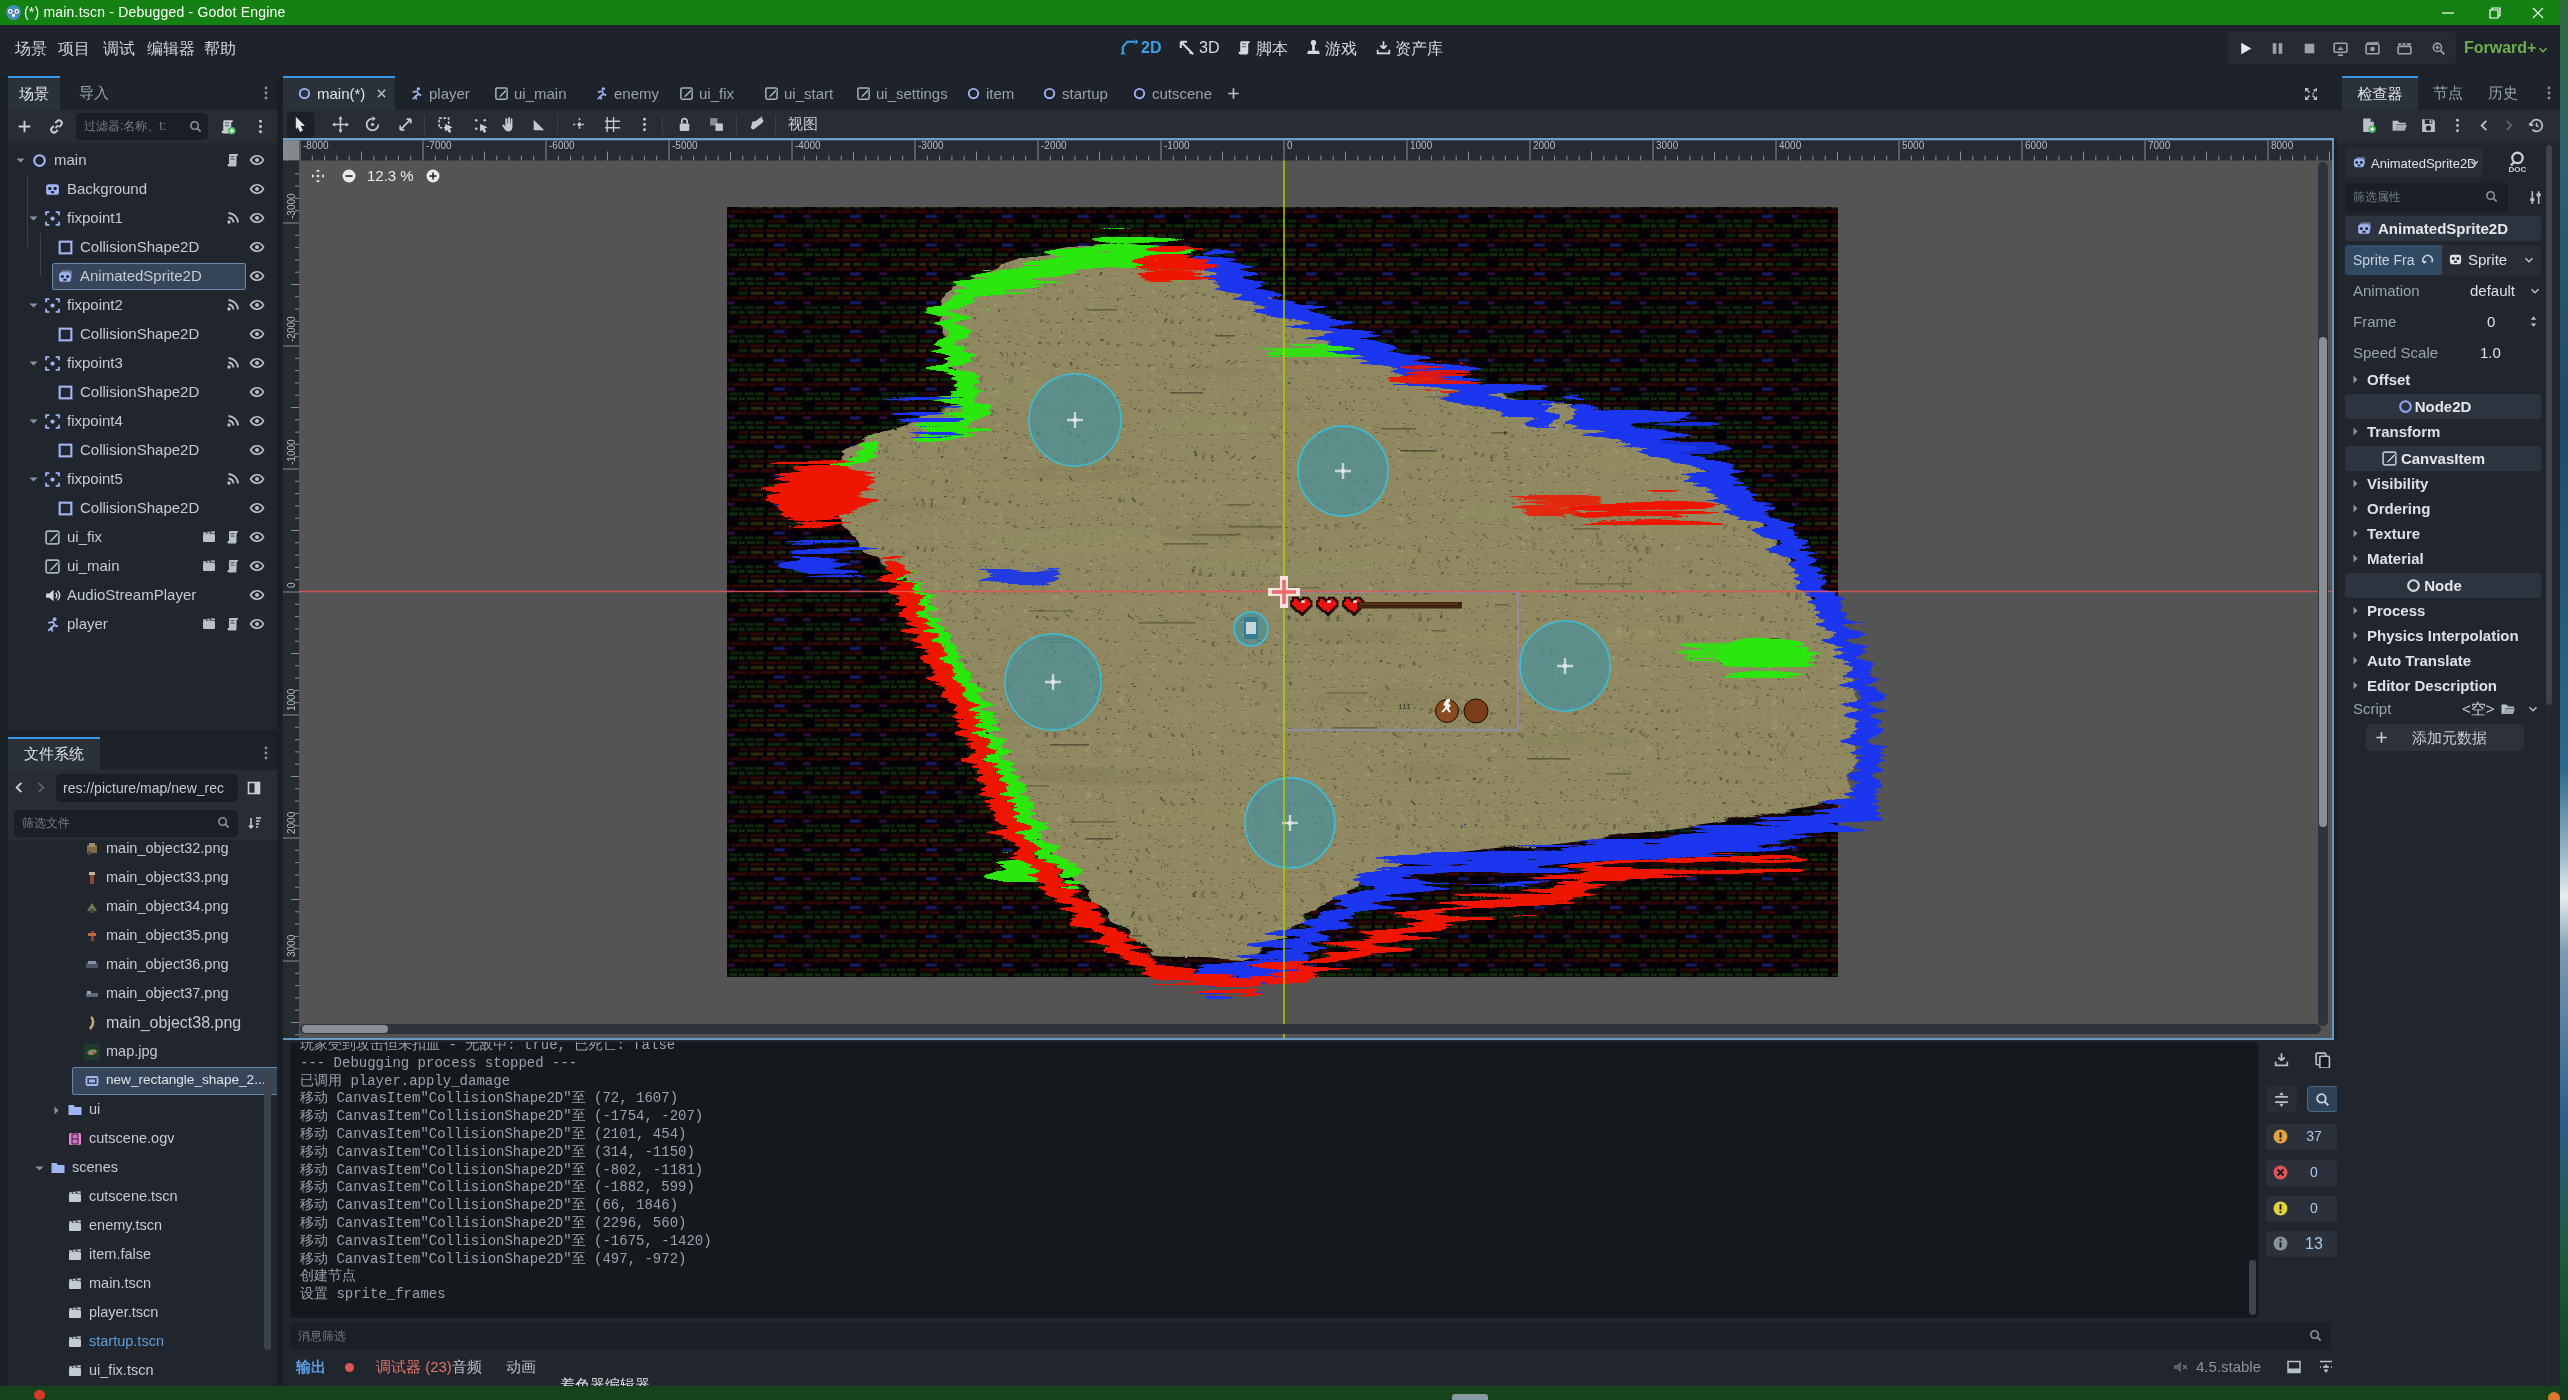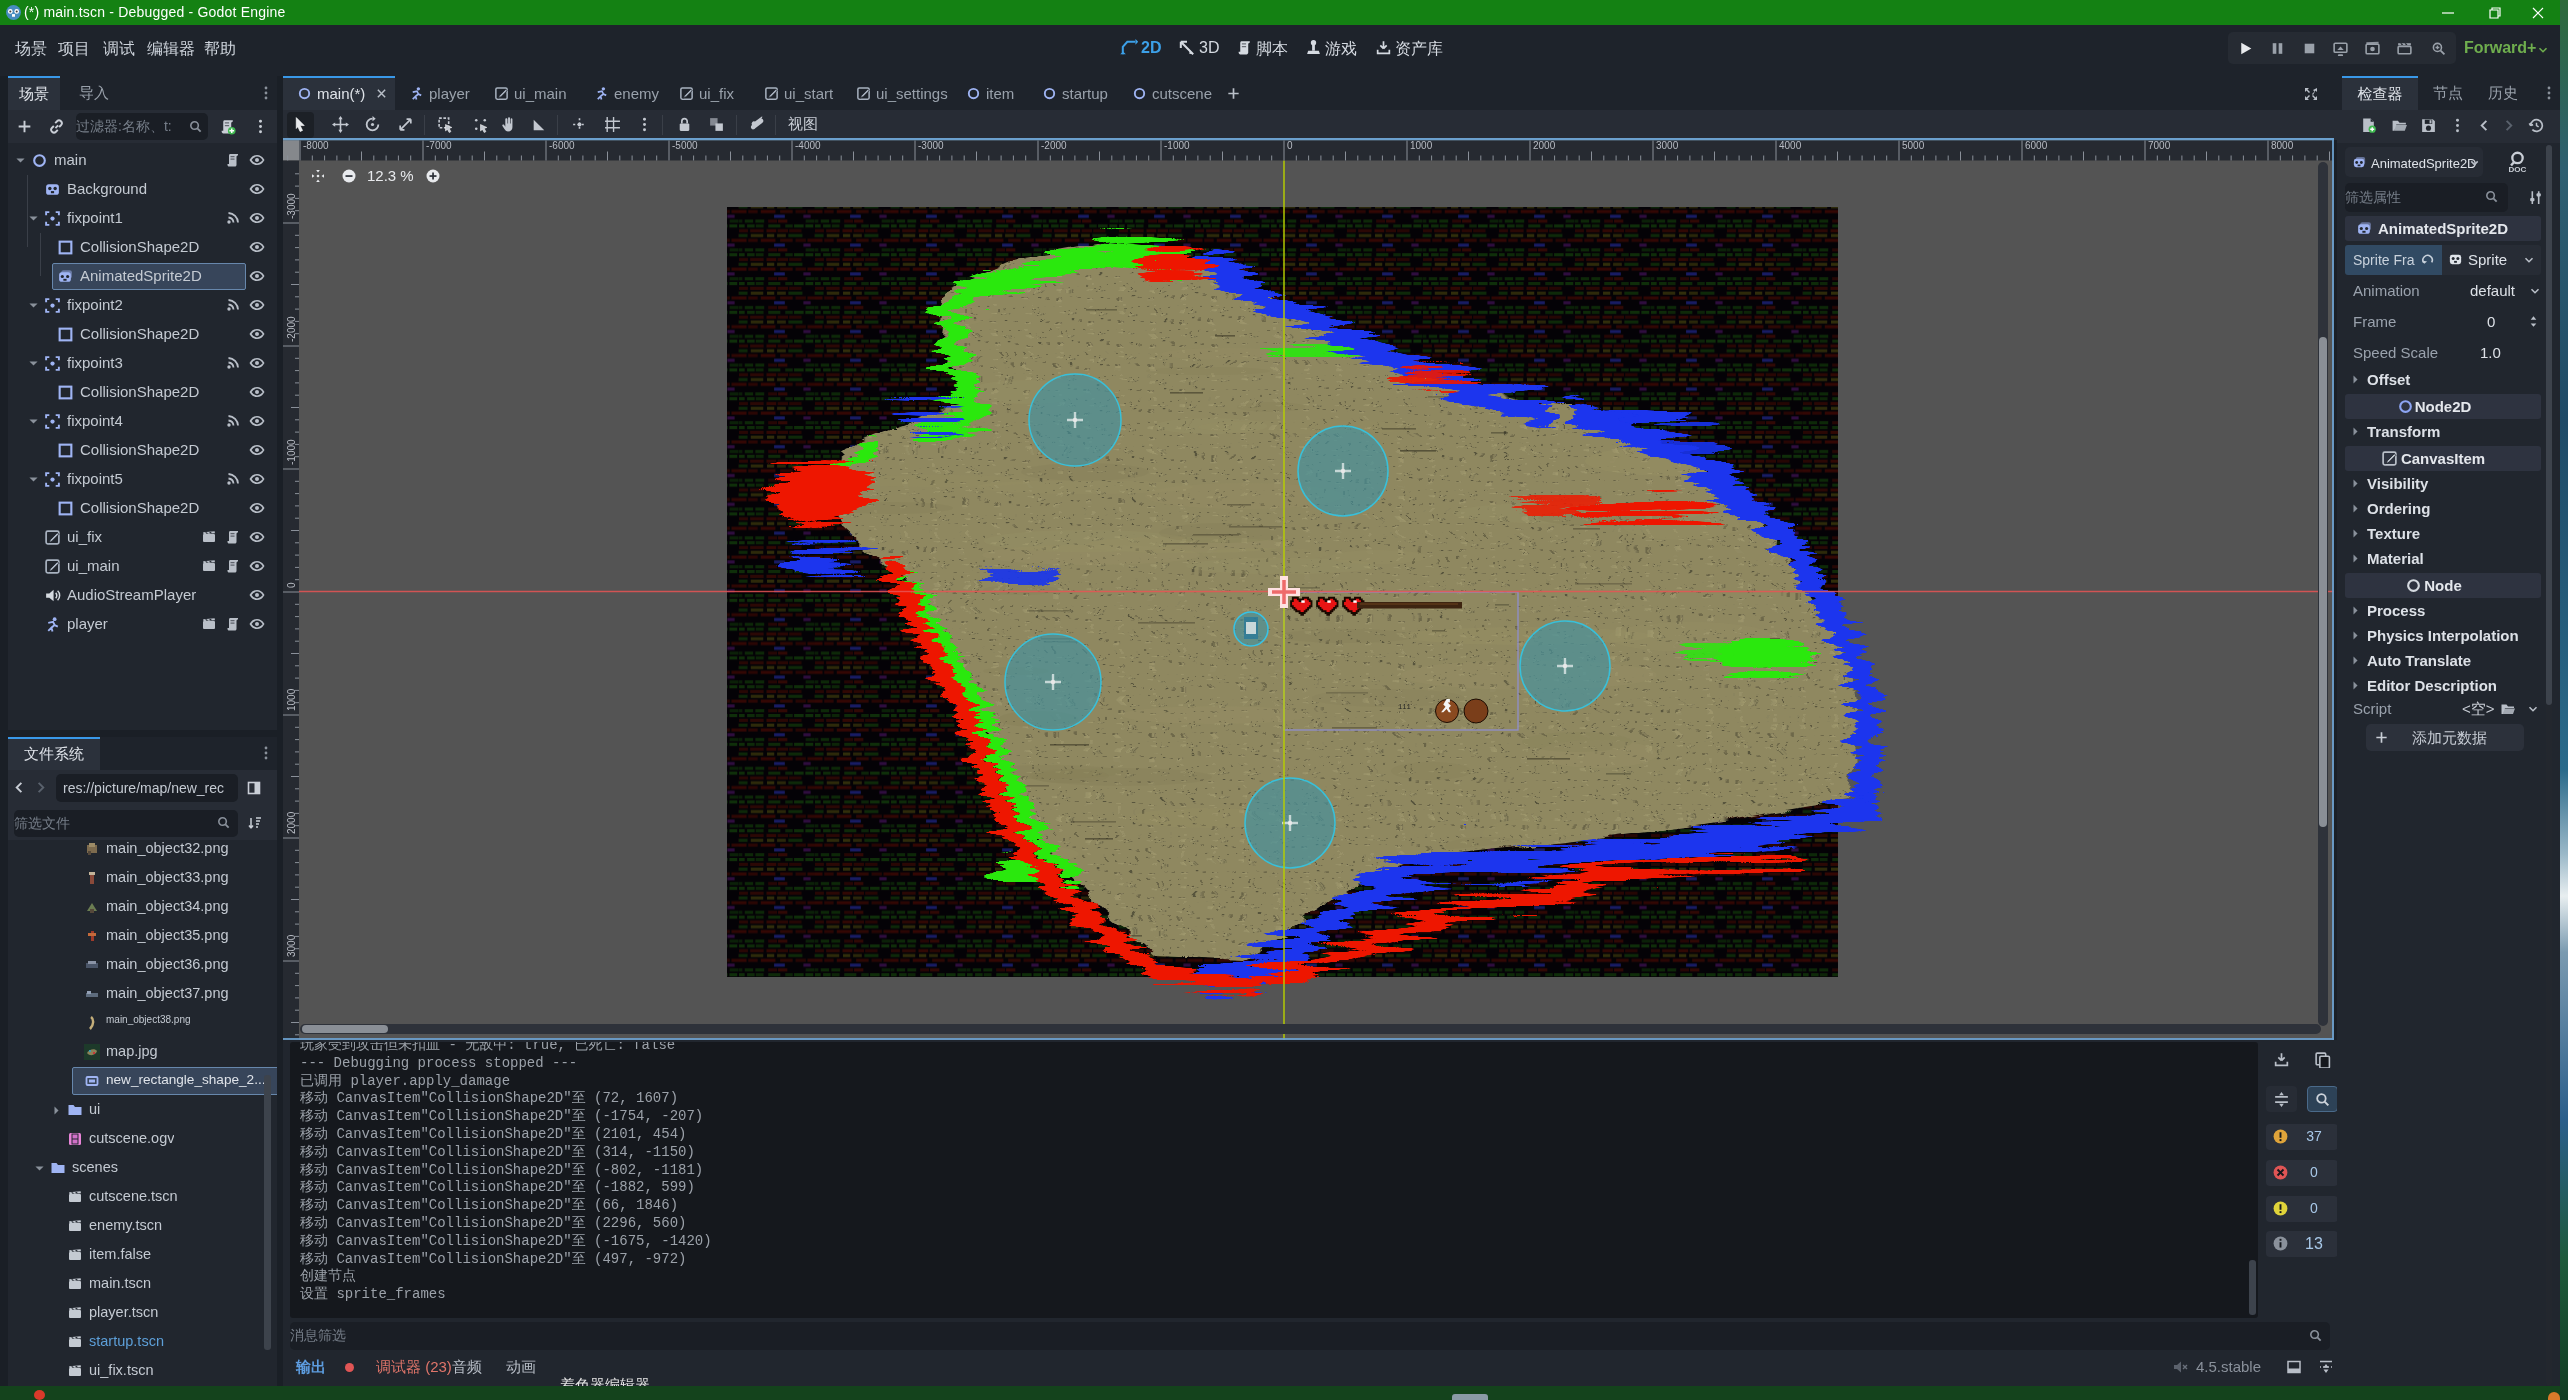--- a/index.html
+++ b/index.html
@@ -7,21 +7,21 @@
 .ic{position:absolute}
 #app{position:absolute;left:0;top:0;width:2560px;height:1386px;background:#1a1f26;overflow:hidden}
 .titlebar{position:absolute;left:0;top:0;width:2560px;height:25px;background:#148113}
 .title-text{position:absolute;left:24px;top:4px;color:#fff;font-size:14px;letter-spacing:0.2px}
 .menubar{position:absolute;left:0;top:25px;width:2560px;height:51px;background:#1e232b}
 .menu-item{position:absolute;top:39px;color:#cdd3db;font-size:16px}
 .dock-tab{position:absolute;height:34px;display:flex;align-items:center;justify-content:center;font-size:15px;color:#99a1ab;background:transparent}
 .dock-tab.sel{background:#2b313b;color:#dfe3e9;border-top:2px solid #3998e8}
 .panel{position:absolute;background:#21262e}
 .toolrow{position:absolute;background:#272c35}
-.input{position:absolute;background:#1a1e25;border-radius:5px;color:#767e89;font-size:14px;display:flex;align-items:center;}
+.input{position:absolute;background:#1a1e25;border-radius:5px;color:#767e89;font-size:12px;display:flex;align-items:center;padding-left:8px}
 .tlabel{position:absolute;font-size:15px;color:#c4cad2;white-space:nowrap}
 .glines{position:absolute;border-left:1px solid #3a3f48}
 .mono{font-family:"Liberation Mono",monospace}
 .cat{position:absolute;background:#2e3340;border-radius:3px;color:#e4e7ec;font-weight:bold;font-size:15px;text-align:center}
 .grp{position:absolute;color:#dde1e7;font-weight:bold;font-size:15px}
 .plabel{position:absolute;font-size:15px;color:#9aa2ad;white-space:nowrap}
 .pval{position:absolute;font-size:15px;color:#dde1e7;white-space:nowrap}
 </style></head><body>
 <div id="app">
     <div class="titlebar"></div>
@@ -421,21 +421,21 @@
       </svg>
       <div class="tlabel" style="left:98px;top:116px;color:#c4cad2;font-size:14.5px;max-width:174px;overflow:hidden">main_object36.png</div>
       <svg class="ic" style="left:76px;top:146px;width:16px;height:16px" viewBox="0 0 16 16" color="#c4cad2">
         <rect x="2" y="7" width="12" height="4" fill="#5d6b7d"></rect>
         <rect x="3" y="5" width="4" height="3" fill="#93a0b5"></rect>
       </svg>
       <div class="tlabel" style="left:98px;top:145px;color:#c4cad2;font-size:14.5px;max-width:174px;overflow:hidden">main_object37.png</div>
       <svg class="ic" style="left:76px;top:175px;width:16px;height:16px" viewBox="0 0 16 16" color="#c4cad2">
         <path d="M7 2c3 2 3 8-1 12" stroke="#c4ae7a" stroke-width="2.5" fill="none"></path>
       </svg>
-      <div class="tlabel" style="left:98px;top:174px;color:#c4cad2;font-size:10px;max-width:174px;overflow:hidden">main_object38.png</div>
+      <div class="tlabel" style="left:98px;top:174px;color:#c4cad2;font-size:16px;max-width:174px;overflow:hidden">main_object38.png</div>
       <svg class="ic" style="left:76px;top:204px;width:16px;height:16px" viewBox="0 0 16 16" color="#c4cad2">
         <rect width="16" height="16" fill="#1d3a2a"></rect>
         <path d="M3 9c2-4 8-5 10-2-1 4-7 6-10 2z" fill="#8a8258"></path>
         <rect x="5" y="6" width="2" height="2" fill="#3aa0b0"></rect>
         <rect x="9" y="8" width="2" height="2" fill="#c43a3a"></rect>
       </svg>
       <div class="tlabel" style="left:98px;top:203px;color:#c4cad2;font-size:14.5px;max-width:174px;overflow:hidden">map.jpg</div>
       <div class="abs" style="left:64px;top:227px;width:210px;height:28px;background:#37455a;border:1px solid #6787ac;border-radius:2px"></div>
       <svg class="ic" style="left:76px;top:233px;width:16px;height:16px" viewBox="0 0 16 16" color="#9fb4f3">
         <rect x="2.5" y="4" width="11" height="8" rx="1" fill="none" stroke="currentColor" stroke-width="1.8"></rect>

